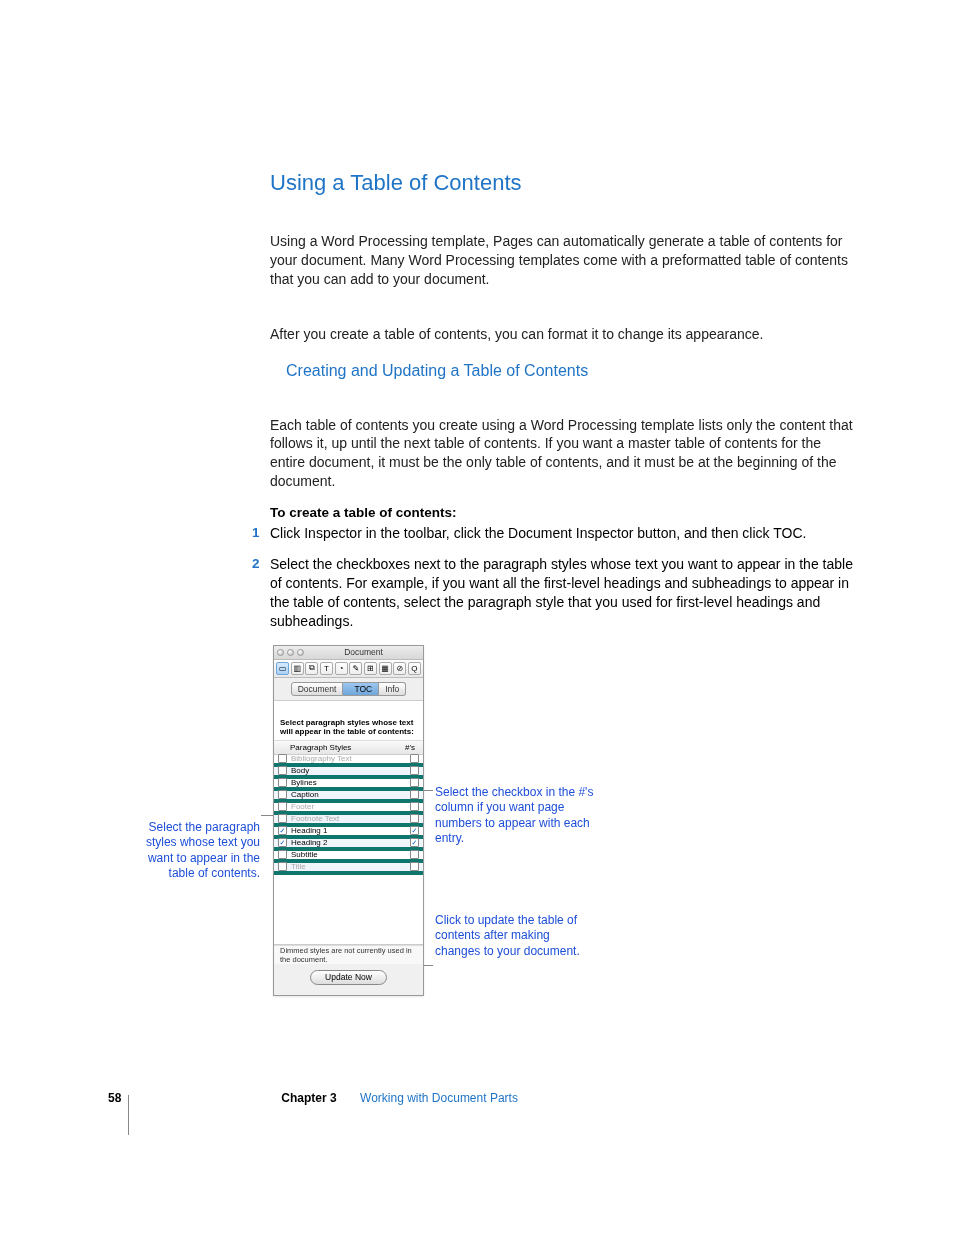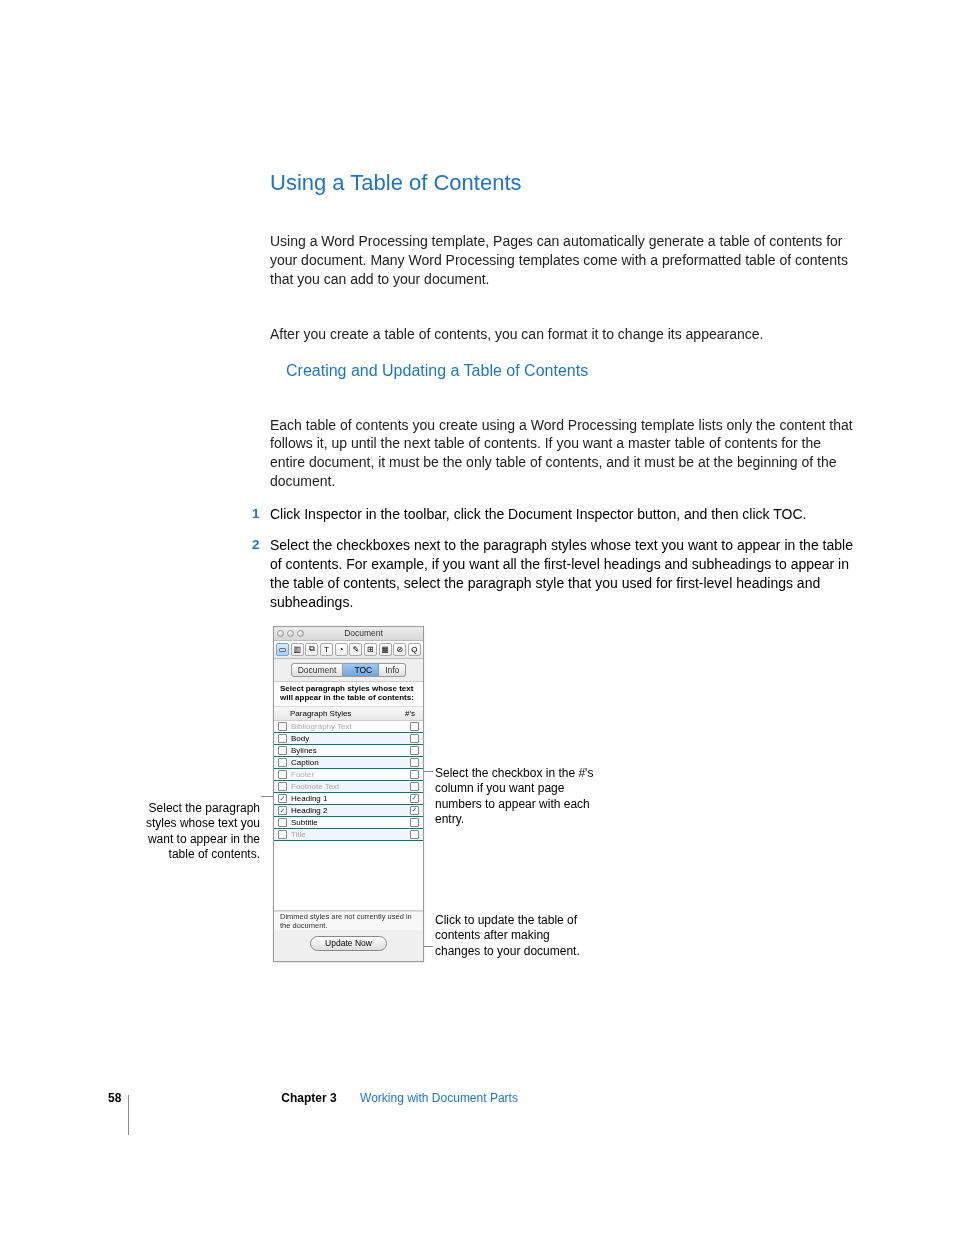--- a/index.html
+++ b/index.html
@@ -63,21 +63,21 @@
   
   .figure-wrap {
     position: relative;
     margin-top: 14px;
     width: 600px;
     margin-left: -140px; 
   }
   .callout {
     position: absolute;
     font-size: 12px;
-    color: #000000;
+    color: #1d4ed8;
     line-height: 1.3;
   }
   .callout.left { text-align: right; width: 130px; }
   .callout.right { text-align: left; width: 160px; }
   .callout-line {
     position: absolute;
     background: #888;
   }
   .inspector {
     position: relative;
@@ -138,21 +138,21 @@
     background: linear-gradient(#fff,#ddd);
     color: #333;
   }
   .tab.first { border-radius: 3px 0 0 3px; }
   .tab.last  { border-radius: 0 3px 3px 0; border-left: none;}
   .tab.mid   { border-left: none; padding-left: 11px; }
   .tab.active { background: linear-gradient(#9ec7ef,#6fa6da); color: #000; }
   .instr {
     font-size: 8px;
     font-weight: 700;
-    padding: 2px 6px 4px 6px;
+    padding: 17px 6px 4px 6px;
     line-height: 1.15;
     background: #fff;
     border-bottom: 1px solid #ddd;
   }
   .thead {
     display: flex;
     background: linear-gradient(#fafafa,#e6e6e6);
     border-bottom: 1px solid #ccc;
     font-size: 8px;
     padding: 2px 4px;
@@ -160,21 +160,21 @@
   .thead .c1 { width: 12px; }
   .thead .c2 { flex: 1; }
   .thead .c3 { width: 18px; text-align: center; }
   .rows { background: #fff; }
   .row {
     display: flex;
     align-items: center;
     padding: 0 4px;
     height: 12px;
     font-size: 8px;
-    border-bottom: 1px solid #0f766e;
+    border-bottom: 4px solid #0f766e;
   }
   .row.alt { background: #f0f5fb; }
   .row .cb {
     width: 9px; height: 9px;
     border: 1px solid #888;
     border-radius: 1px;
     margin-right: 4px;
     display: flex; align-items: center; justify-content: center;
     font-size: 7px; line-height: 1; color: #0060c0;
     background: #fff;
@@ -234,35 +234,36 @@
 <body>
 
 <div class="page">
   <h1>Using a Table of Contents</h1>
   <p> Using a Word Processing template, Pages can automatically generate a table of contents for your document. Many Word Processing templates come with a preformatted table of contents that you can add to your document.</p>
   <p>After you create a table of contents, you can format it to change its appearance.</p>
 
   <h2>Creating and Updating a Table of Contents</h2>
   <p>Each table of contents you create using a Word Processing template lists only the content that follows it, up until the next table of contents. If you want a master table of contents for the entire document, it must be the only table of contents, and it must be at the beginning of the document.</p>
 
+  <div class="steps-heading">To create a table of contents:</div>
   <ol class="steps">
     <li>Click Inspector in the toolbar, click the Document Inspector button, and then click TOC.</li>
     <li>Select the checkboxes next to the paragraph styles whose text you want to appear in the table of contents. For example, if you want all the first-level headings and subheadings to appear in the table of contents, select the paragraph style that you used for first-level headings and subheadings.</li>
   </ol>
 
   <div class="figure-wrap">
 
     <div class="callout left" style="left:0; top:165px;margin-top:10px;">Select the paragraph styles whose text you want to appear in the table of contents.</div>
     <div class="callout-line" style="left:131px; top:170px; width:18px; height:1px;"></div>
 
     <div class="callout right" style="left:305px; top:140px;">Select the checkbox in the #'s column if you want page numbers to appear with each entry.</div>
     <div class="callout-line" style="left:289px; top:145px; width:14px; height:1px;"></div>
     <div class="callout-line" style="left:289px; top:88px; width:1px; height:58px;"></div>
 
-    <div class="callout right" style="left:305px; top:287px;">Click to update the table of contents after making changes to your document.</div>
+    <div class="callout right" style="left:305px; top:268px;">Click to update the table of contents after making changes to your document.</div>
     <div class="callout-line" style="left:255px; top:320px; width:48px; height:1px;"></div>
 
     <div class="inspector">
       <div class="titlebar">
         <span class="tl-dot"></span>
         <span class="tl-dot"></span>
         <span class="tl-dot"></span>
         <span class="tl-title">Document</span>
       </div>
       <div class="iconrow">

